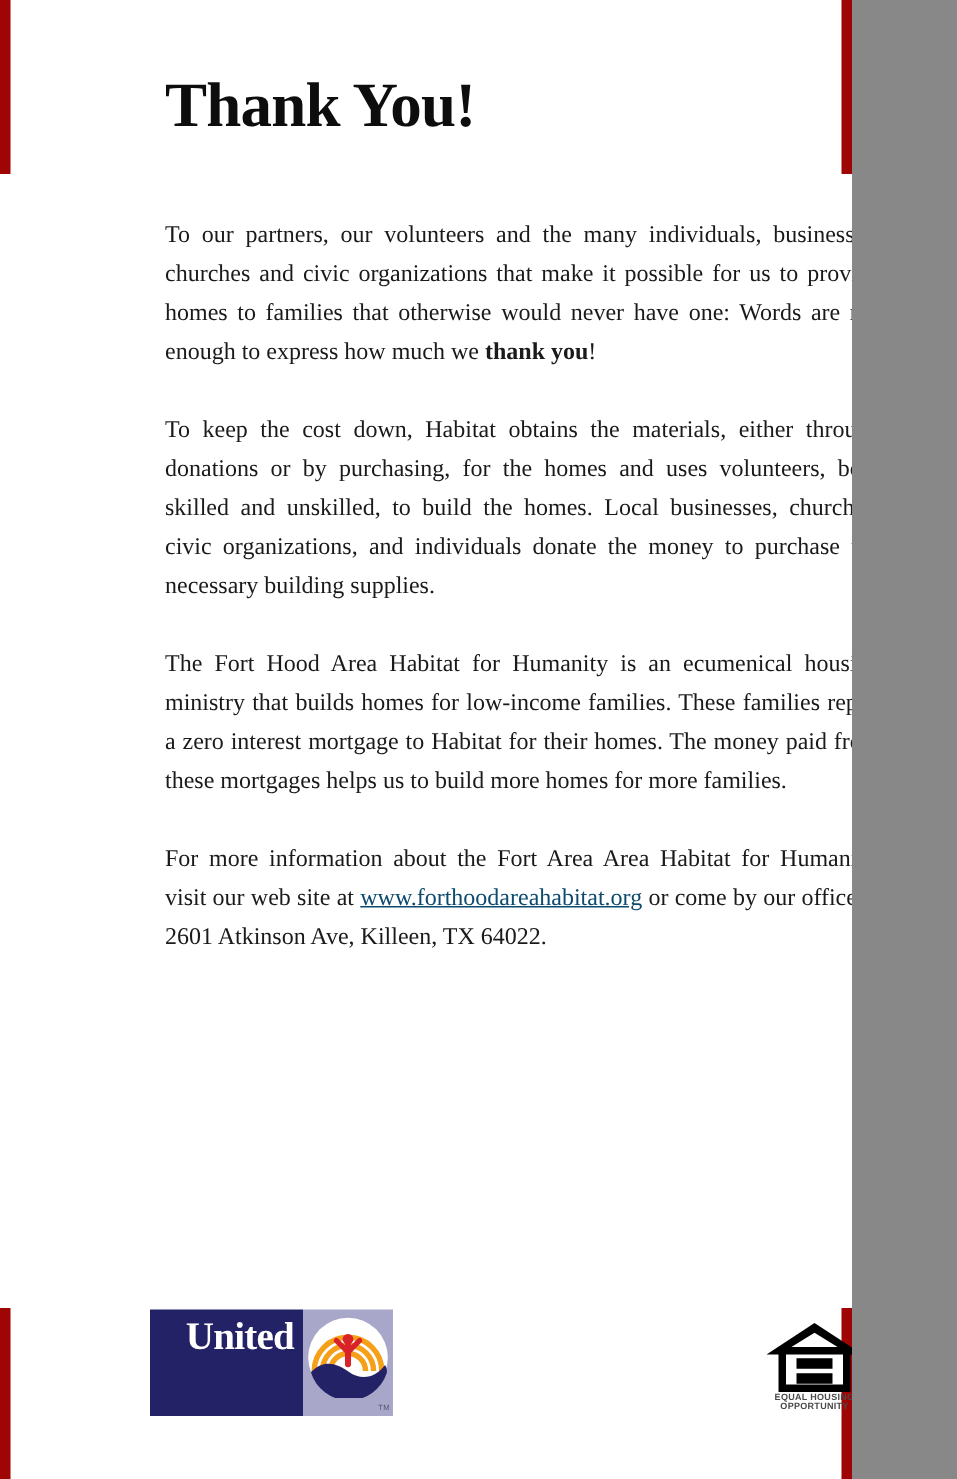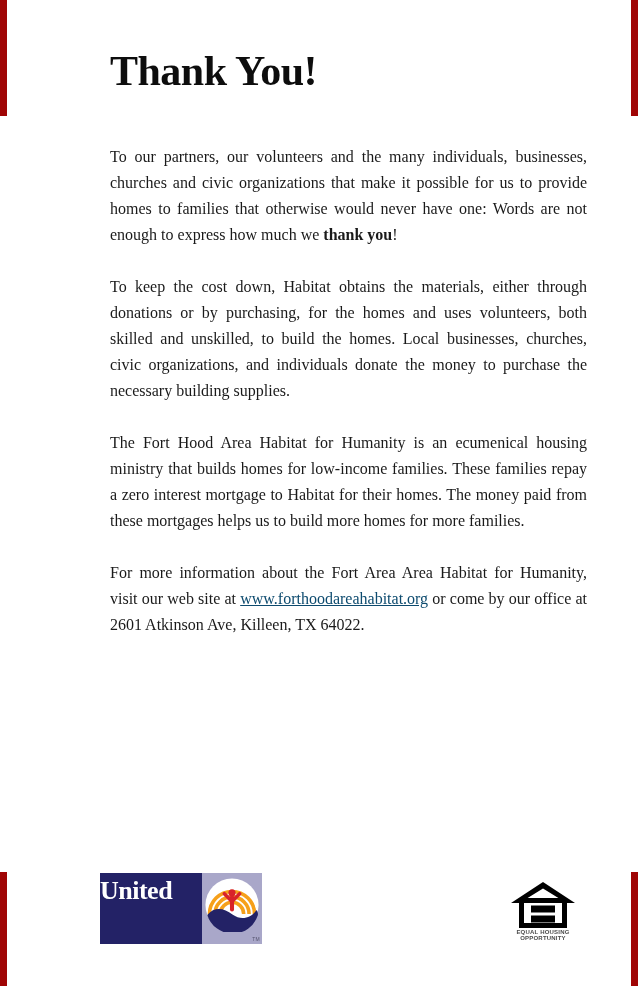--- a/index.html
+++ b/index.html
@@ -1,22 +1,23 @@
 <!DOCTYPE html>
 <html><head>
 <meta charset="utf-8">
 <style>
   html,body{margin:0;padding:0;background:#888;}
   #slide{
     position:relative;
-    width:638px;height:986px;
+    width:536px;height:986px;
     background:#ffffff;
     overflow:hidden;
     font-family:"Liberation Serif","DejaVu Serif",serif;
     color:#1a1a1a;
+    padding-left:32px;
   }
   
   .edge-mark{position:absolute;width:7px;background:#a00505;}
   .edge-top{top:0;height:116px;}
   .edge-bottom{bottom:0;height:114px;}
   .edge-left{left:0;}
   .edge-right{right:0;}
 
   #title{
     position:absolute;left:110px;top:47px;
@@ -32,21 +33,21 @@
   a.weblink{color:#0c4a6e;text-decoration:underline;cursor:pointer;}
 
   
   #uw-logo{
     position:absolute;left:100px;top:873px;
     width:162px;height:71px;display:flex;
   }
   #uw-navy{
     width:102px;height:71px;background:#232266;
     box-sizing:border-box;padding:4px 6px 0 0;
-    text-align:left;color:#ffffff;font-weight:bold;
+    text-align:right;color:#ffffff;font-weight:bold;
     font-size:26px;line-height:28px;letter-spacing:-0.5px;
   }
   #uw-lav{
     position:relative;width:60px;height:71px;background:#a9a7c9;
   }
   #uw-lav svg{position:absolute;left:3px;top:5px;}
   #uw-tm{
     position:absolute;right:2px;bottom:2px;
     font-family:"Liberation Sans",sans-serif;
     font-size:5px;color:#55536e;letter-spacing:0.3px;

